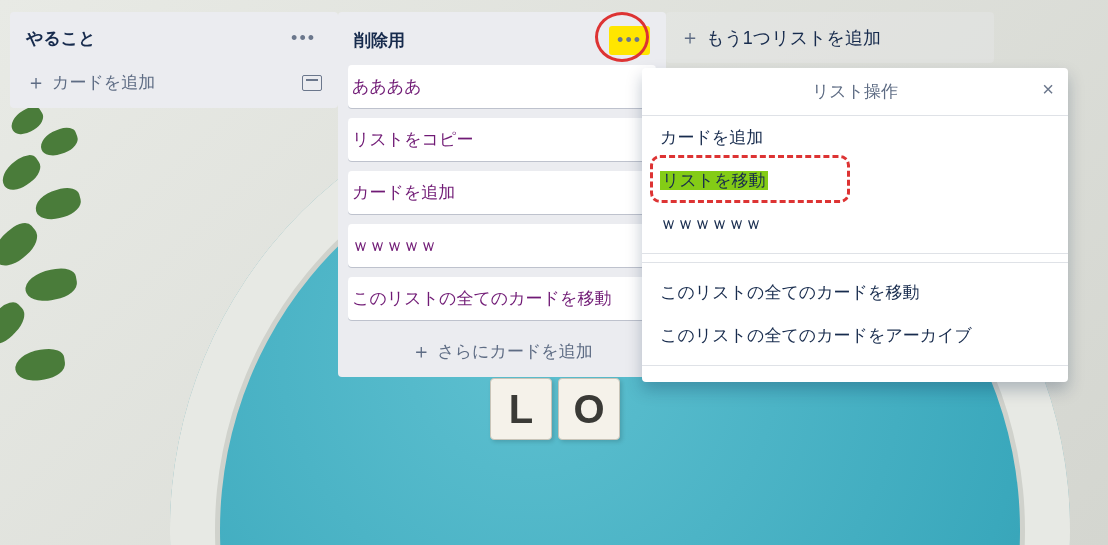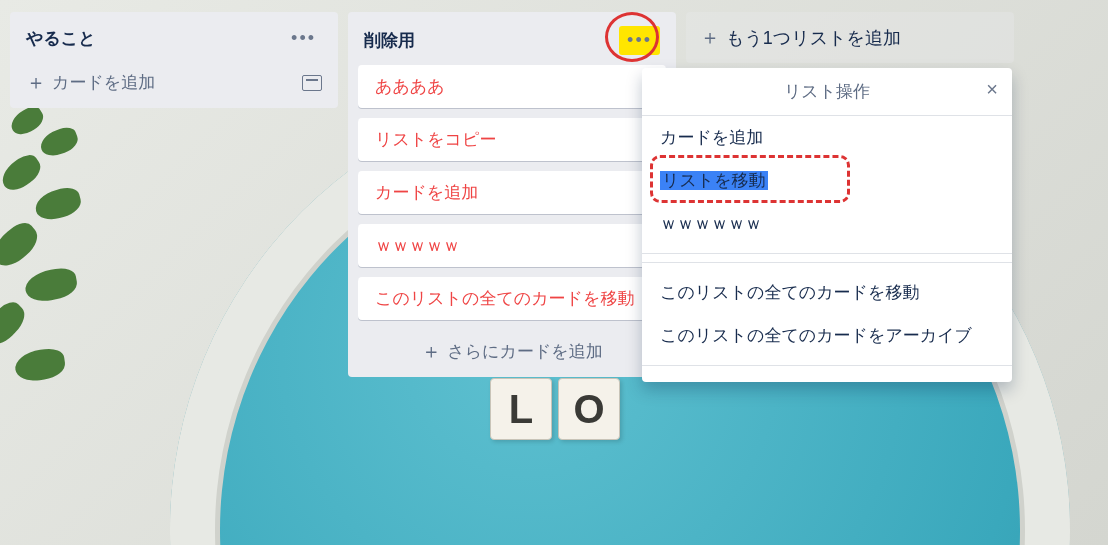--- a/index.html
+++ b/index.html
@@ -60,21 +60,20 @@
       font-size: 40px;
       font-weight: 600;
       color: #3a3a36;
       box-shadow: 2px 2px 4px rgba(0,0,0,0.15);
     }
     .board {
       position: relative;
       z-index: 1;
       display: flex;
       align-items: flex-start;
-      gap: 10px;
       padding: 12px 10px;
     }
     .list {
       width: 328px;
       background: #ebecf0;
       border-radius: 4px;
       padding: 10px;
       flex-shrink: 0;
     }
     .list-header {
@@ -108,24 +107,24 @@
       width: 54px;
       height: 50px;
       border: 3px solid #d33;
       border-radius: 50%;
       pointer-events: none;
     }
     .card {
       background: #fff;
       border-radius: 4px;
       box-shadow: 0 1px 0 rgba(9,30,66,.2);
-      padding: 10px 17px;
+      padding: 10px 4px;
       margin-bottom: 10px;
       font-size: 17px;
-      color: #ef4444;
+      color: #701a75;
       cursor: pointer;
     }
     .add-card-row {
       display: flex;
       align-items: center;
       justify-content: space-between;
       padding: 8px 6px 2px 6px;
     }
     .add-card-btn {
       color: #5e6c84;
@@ -167,21 +166,21 @@
       gap: 6px;
       flex-shrink: 0;
       background: rgba(235,236,240,0.3);
     }
     .add-list .underline {
     }
     .popover {
       position: absolute;
       left: 642px;
       top: 68px;
-      width: 370px;
+      width: 426px;
       background: #fff;
       border-radius: 4px;
       box-shadow: 0 8px 16px rgba(9,30,66,.25);
       z-index: 100;
       padding-bottom: 8px;
     }
     .popover-header {
       display: flex;
       align-items: center;
       justify-content: center;
@@ -201,21 +200,21 @@
       color: #6b778c;
       cursor: pointer;
     }
     .popover-item {
       padding: 10px 18px;
       font-size: 17px;
       color: #172b4d;
       cursor: pointer;
     }
     .popover-item.highlighted .hl {
-      background: #3b82f6;
+      background: #84cc16;
       padding: 0 2px;
       text-align: center;
     }
     .popover-item.dashed-box {
       position: relative;
     }
     .dashed-outline {
       position: absolute;
       left: 8px;
       top: -4px;

